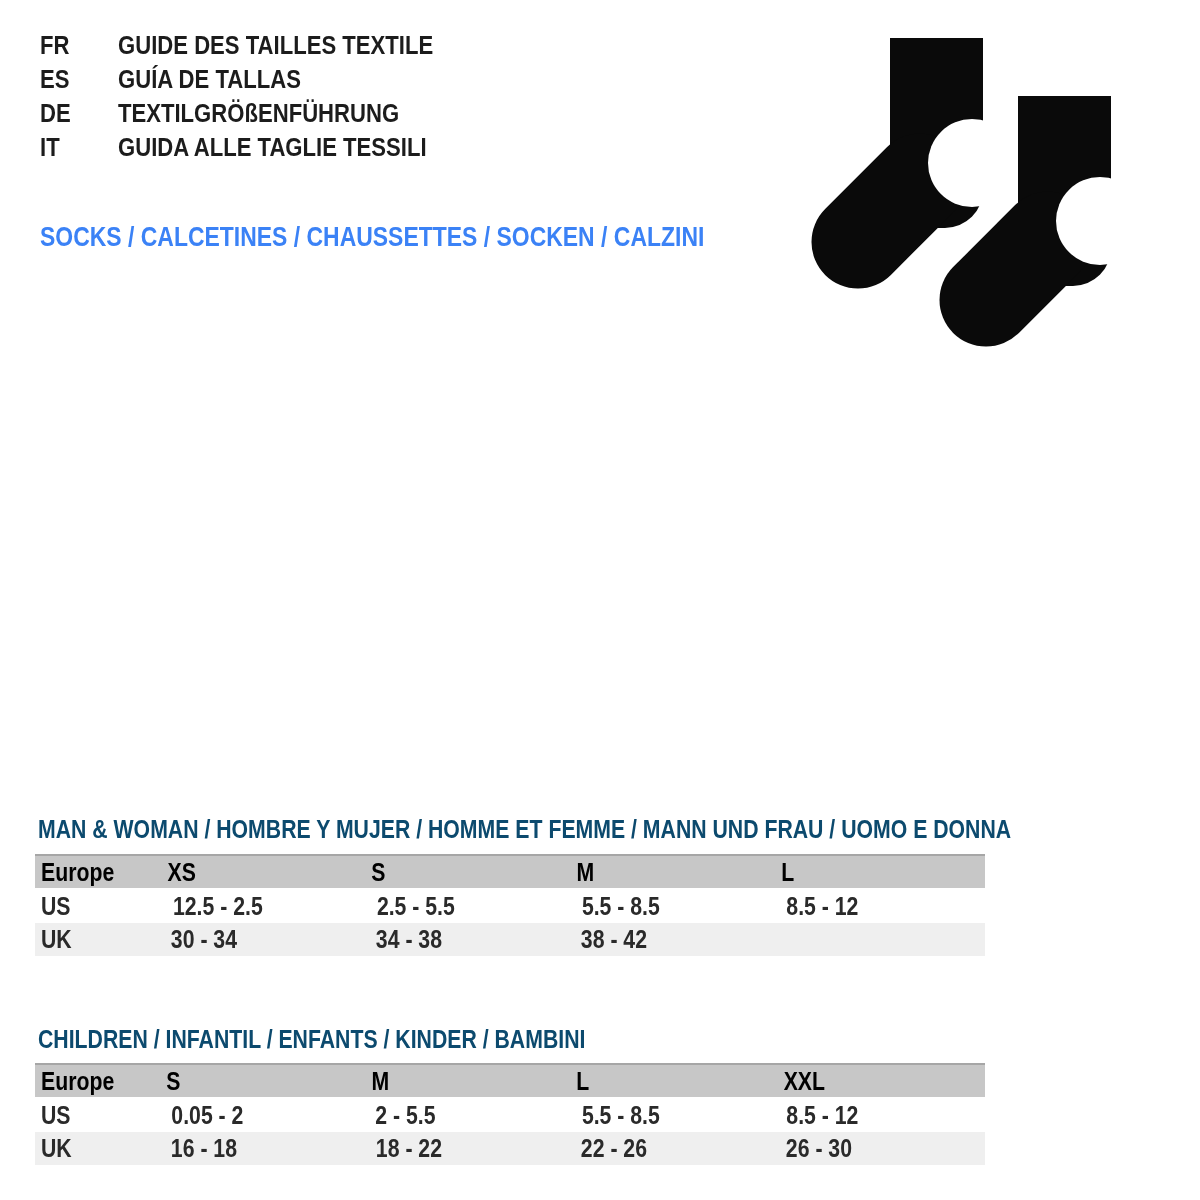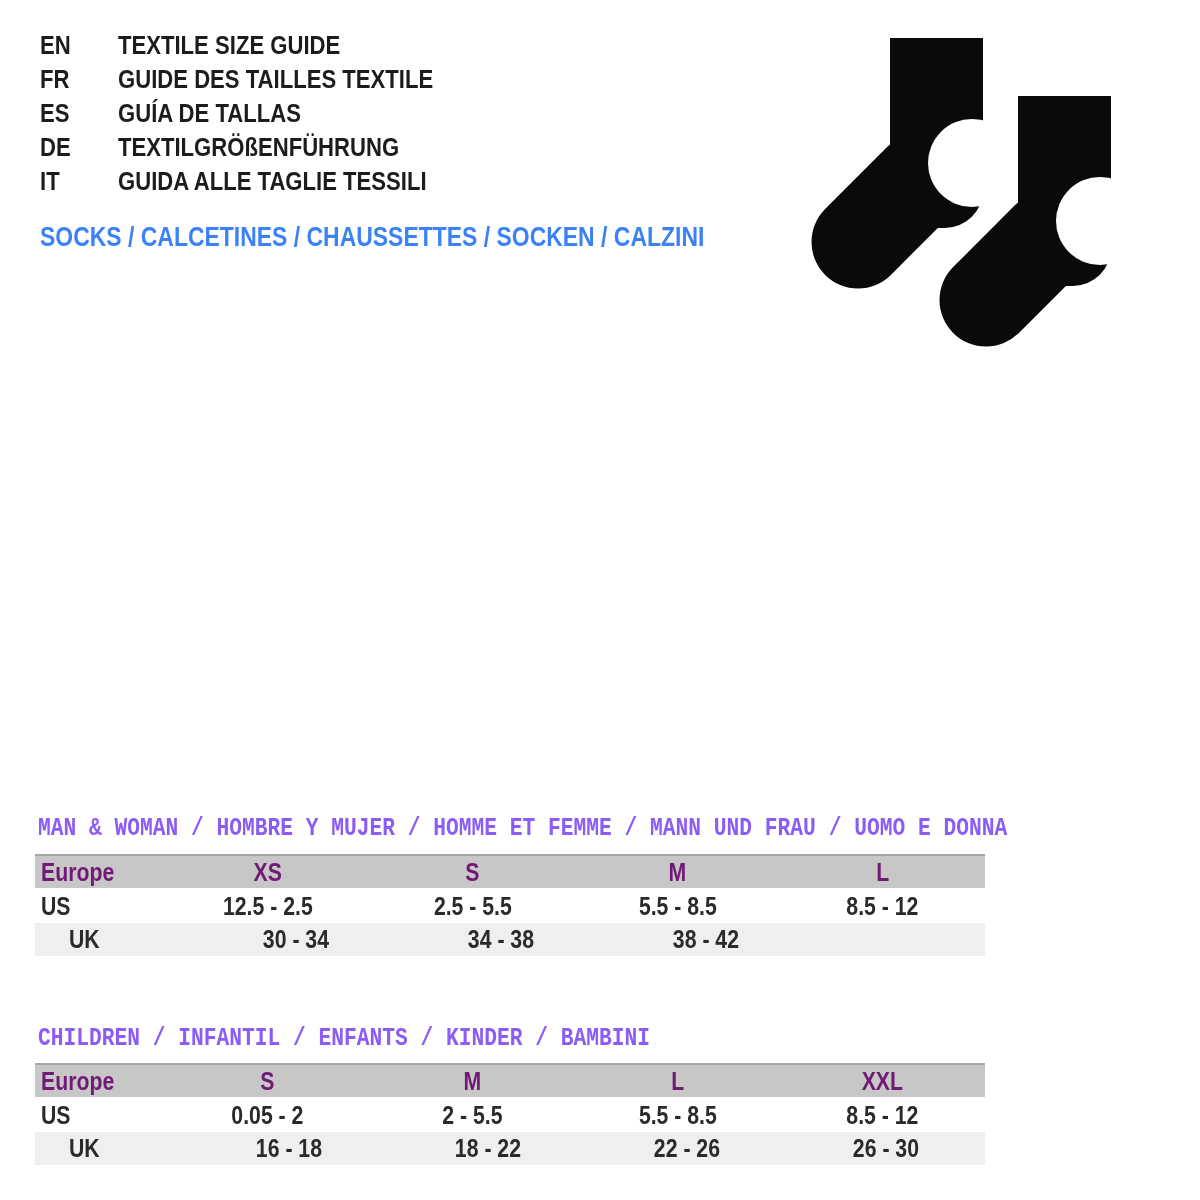--- a/index.html
+++ b/index.html
@@ -14,44 +14,40 @@
   
   .lang-block{position:absolute;left:40px;top:28px;}
   .lang-row{display:flex;height:34px;align-items:center;font-size:26px;color:#1c1c1c;}
   .lang-code{width:78px;}
   .category{position:absolute;left:40px;top:222px;font-size:27px;color:#3b82f6;}
 
   
   .icon-wrap{position:absolute;left:800px;top:20px;width:340px;height:330px;}
 
   
-  .tbl-title{position:absolute;left:38px;font-size:25px;color:#8b5cf6;line-height:30px;font-family:Liberation Mono, monospace;}
+  .tbl-title{position:absolute;left:38px;font-size:25px;color:#0c4a6e;line-height:30px;}
   .title-1{top:814px;}
   .title-2{top:1024px;}
   .size-table{position:absolute;left:35px;width:950px;}
   .table-1{top:854px;}
   .table-2{top:1063px;}
   .t-row{display:flex;height:33px;}
   .t-head{height:32px;background:#c7c7c7;border-top:2px solid #a6a6a6;margin-bottom:2px;}
-  .t-alt{background:#efefef;padding-left:28px;}
-  .cell{display:flex;align-items:center;justify-content:center;font-size:25px;}
+  .t-alt{background:#efefef;}
+  .cell{display:flex;align-items:center;justify-content:flex-start;font-size:25px;}
   .c0{width:130px;justify-content:flex-start;padding-left:6px;box-sizing:border-box;}
   .c{width:205px;}
-  .t-head .cell{color:#701a75;}
+  .t-head .cell{color:#000000;}
 </style>
 </head>
 <body>
 
 <div>
 
   <div class="lang-block">
-    <div class="lang-row">
-      <span class="lang-code"><span class="cond">EN</span></span>
-      <span class="cond">TEXTILE SIZE GUIDE</span>
-    </div>
     <div class="lang-row">
       <span class="lang-code"><span class="cond">FR</span></span>
       <span class="cond">GUIDE DES TAILLES TEXTILE</span>
     </div>
     <div class="lang-row">
       <span class="lang-code"><span class="cond">ES</span></span>
       <span class="cond">GUÍA DE TALLAS</span>
     </div>
     <div class="lang-row">
       <span class="lang-code"><span class="cond">DE</span></span>

